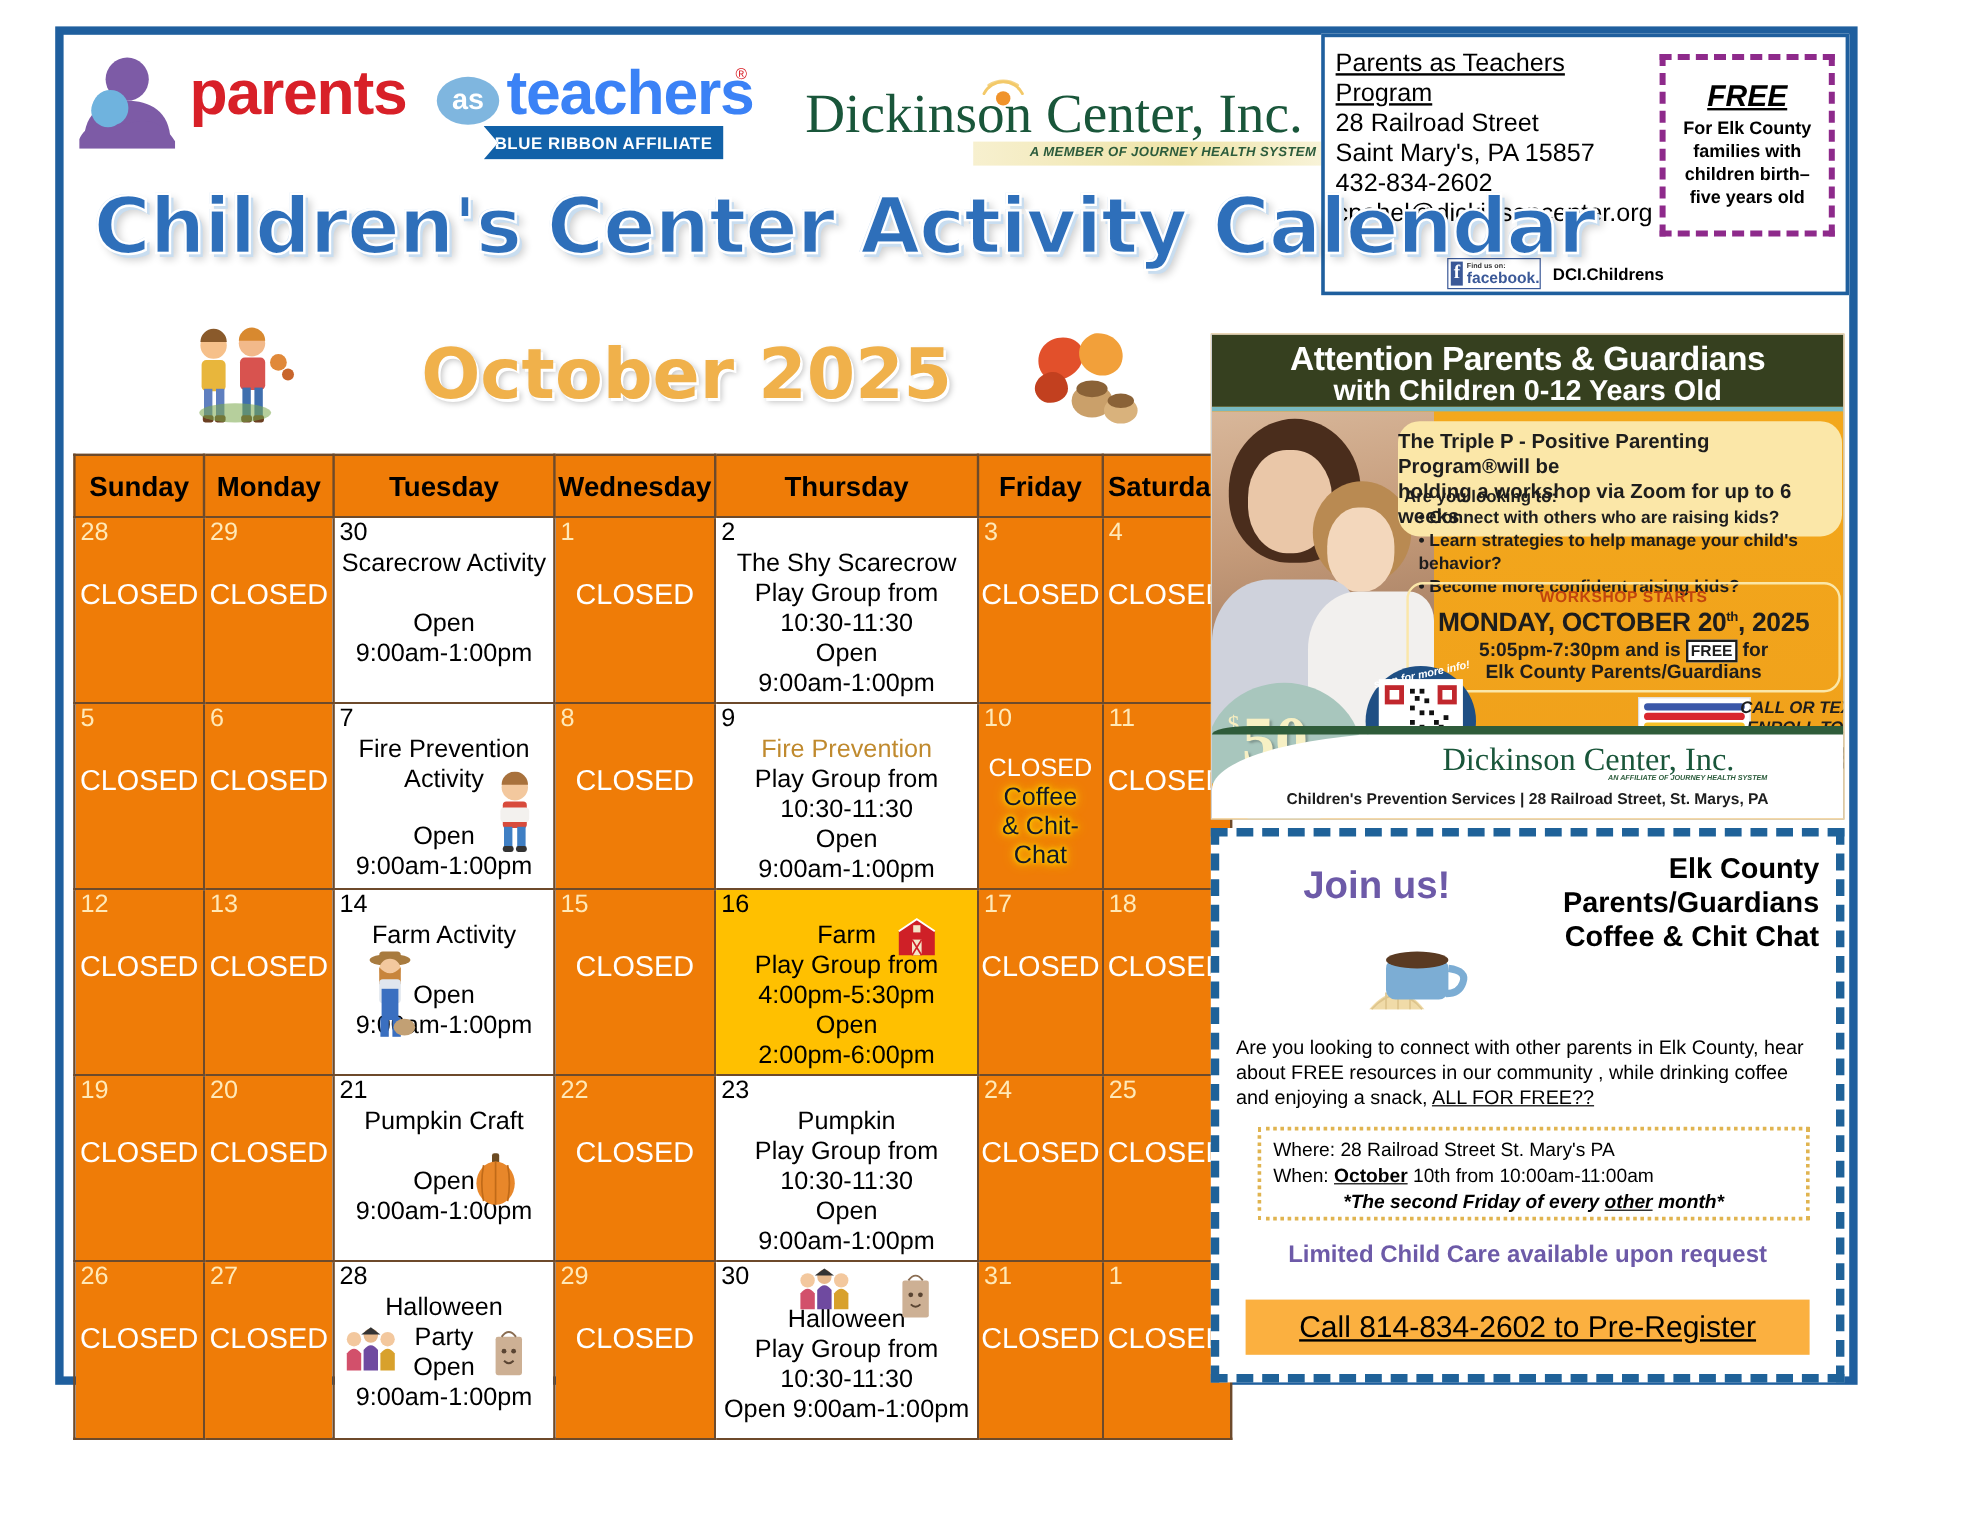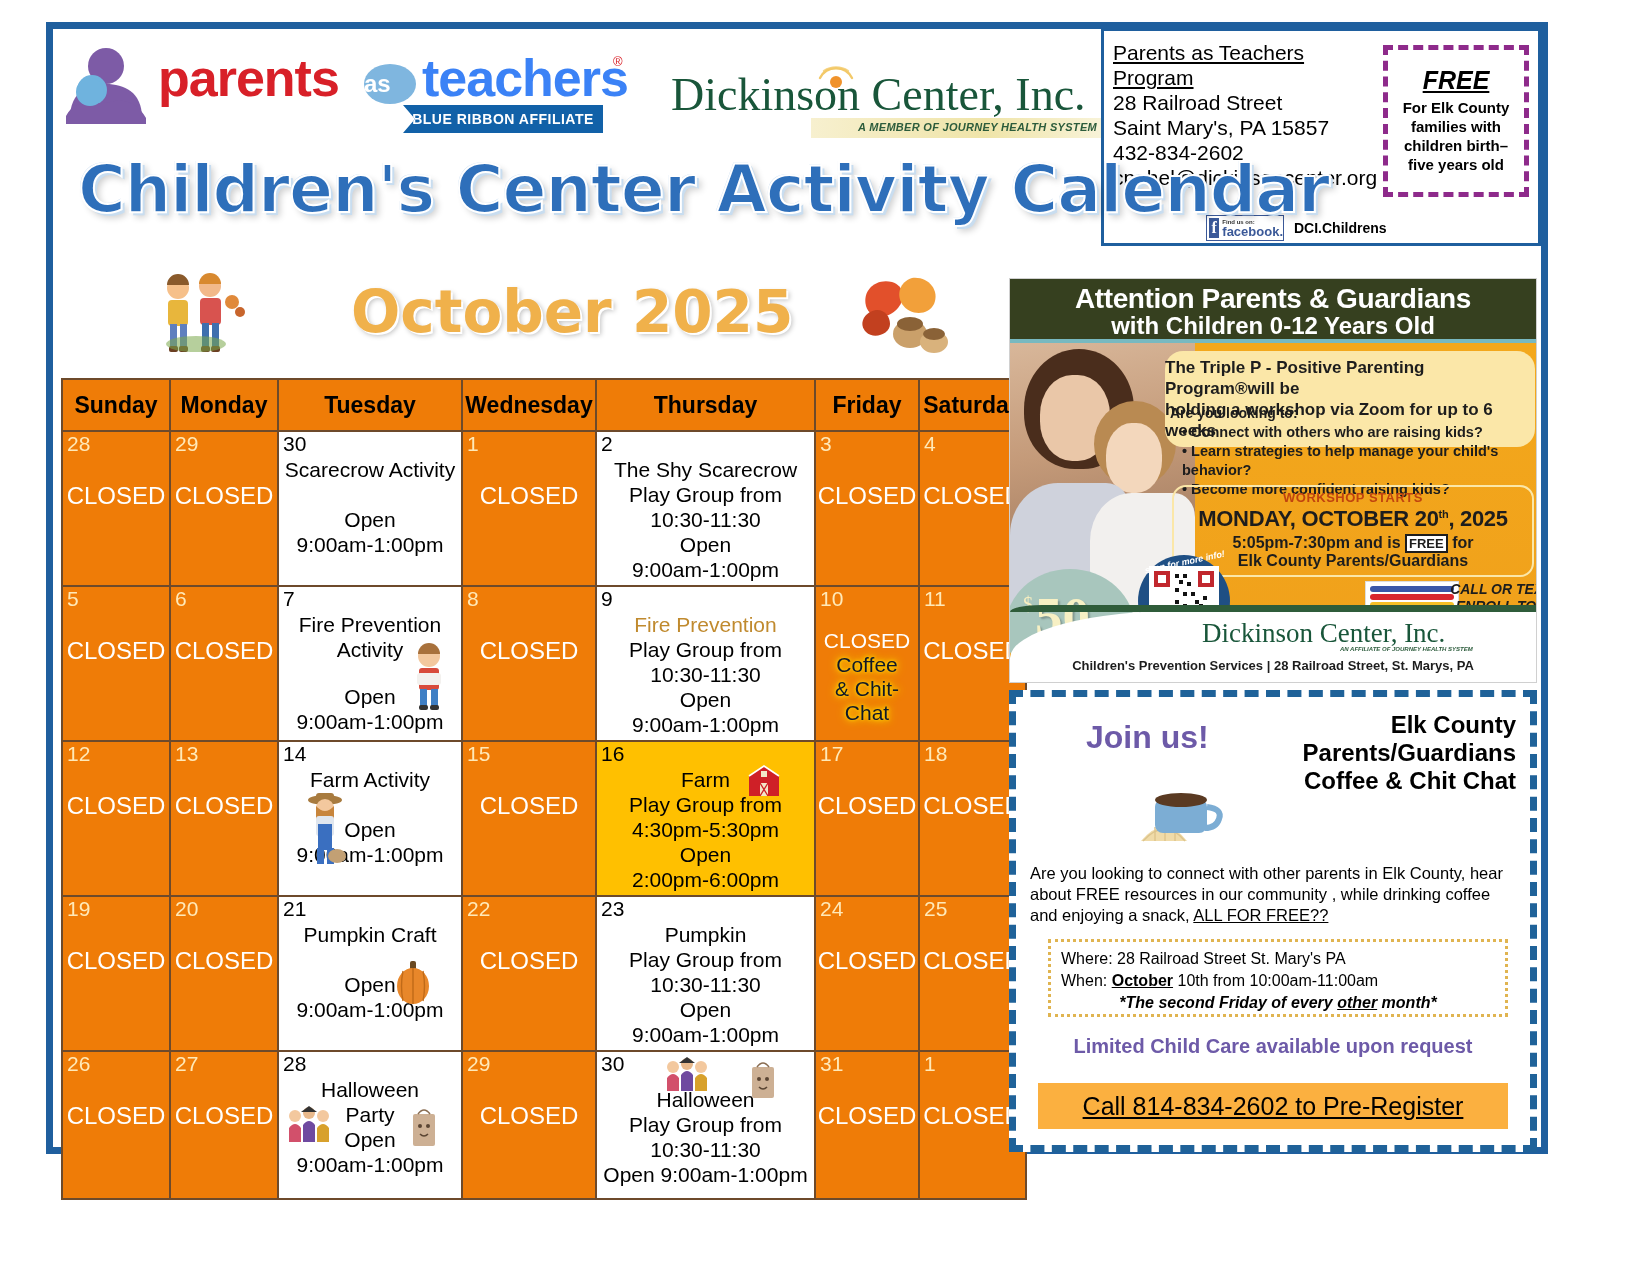--- a/index.html
+++ b/index.html
@@ -15,21 +15,21 @@
   }
   .outer-border{
     position:absolute;left:30px;top:22px;width:1502px;height:1132px;
     border:7px solid #1f5f9e;box-sizing:border-box;background:#fff;
   }
 
   
   .pat-logo{position:absolute;left:50px;top:40px;width:530px;height:110px;}
   .pat-mark{position:absolute;left:0;top:6px;width:80px;height:78px;}
   .pat-word{position:absolute;left:92px;top:8px;font-size:52px;font-weight:bold;color:#d82028;letter-spacing:-1px;font-family:"Liberation Sans",sans-serif;}
-  .pat-as{position:absolute;left:298px;top:24px;width:52px;height:40px;border-radius:26px/20px;background:#7fb6df;color:#fff;font-size:24px;font-weight:bold;line-height:40px;}
+  .pat-as{position:absolute;left:298px;top:24px;width:52px;height:40px;border-radius:26px/20px;background:#7fb6df;color:#fff;font-size:24px;font-weight:bold;text-align:center;line-height:40px;}
   .pat-word2{position:absolute;left:356px;top:8px;font-size:52px;font-weight:bold;color:#3b82f6;letter-spacing:-1px;}
   .pat-reg{position:absolute;left:547px;top:14px;font-size:13px;color:#d82028;}
   .pat-ribbon{position:absolute;left:337px;top:65px;width:200px;height:28px;background:#1161a8;color:#fff;font-size:14px;font-weight:bold;
      letter-spacing:.5px;text-align:center;line-height:28px;
      clip-path:polygon(0 0,100% 0,100% 100%,0 100%,6% 50%);}
 
   .dci-logo{position:absolute;left:655px;top:62px;width:430px;height:85px;}
   .dci-name{position:absolute;left:0;top:6px;font-family:"Liberation Serif",serif;font-size:46px;color:#19563a;white-space:nowrap;}
   .dci-sun{position:absolute;left:143px;top:0px;width:44px;height:30px;}
   .dci-bar{position:absolute;left:140px;top:56px;width:290px;height:20px;
@@ -396,21 +396,21 @@
         <svg style="position:absolute;left:150px;top:22px;width:34px;height:34px" viewBox="0 0 34 34">
           <path d="M2 12 L17 2 L32 12 L32 32 L2 32 Z" fill="#cf2027"></path>
           <path d="M2 12 L17 2 L32 12" fill="none" stroke="#fff" stroke-width="1.6"></path>
           <rect x="13" y="19" width="8" height="13" fill="#f3e6c8"></rect>
           <path d="M13 19 l8 13 M21 19 l-8 13" stroke="#cf2027" stroke-width="1.4"></path>
           <rect x="14" y="7" width="6" height="6" fill="#f3e6c8"></rect>
         </svg>
         <div class="cell-body">
           <div>Farm</div>
           <div>Play Group from</div>
-          <div>4:30pm-5:30pm</div>
+          <div>4:00pm-5:30pm</div>
           <div>Open</div>
           <div>2:00pm-6:00pm</div>
         </div>
           </td>
       <td class="closed">
         <span class="daynum">17</span>
         <div class="closed-lbl">CLOSED</div>
           </td>
       <td class="closed">
         <span class="daynum">18</span>

